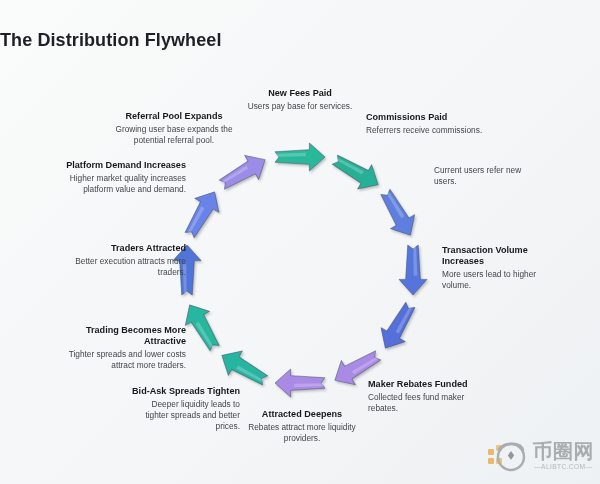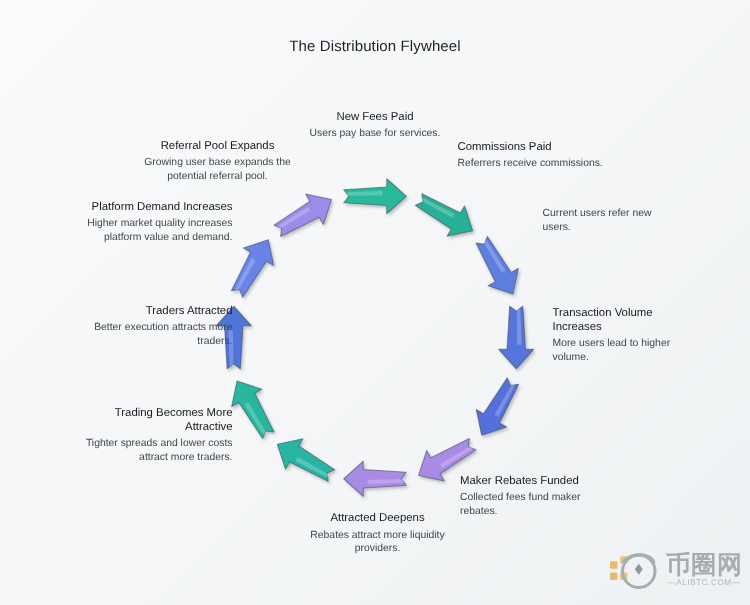--- a/index.html
+++ b/index.html
@@ -20,23 +20,22 @@
     background: linear-gradient(135deg, #fafbfb 0%, #f4f6f7 55%, #eef1f3 100%);
     box-sizing: border-box;
   }
 
   
   #title {
     position: absolute;
     left: 0;
     top: 30px;
     width: 600px;
-    text-align: center;
-    font-size: 12px;
-    font-weight: normal;
+    font-size: 18px;
+    font-weight: bold;
     color: #1d2125;
     letter-spacing: 0.1px;
   }
 
   
   #ring {
     position: absolute;
     left: 150px;
     top: 120px;
     width: 300px;
@@ -51,21 +50,21 @@
 
   
   .node {
     position: absolute;
     font-size: 8.3px;
     line-height: 1.34;
     color: #41464c;
   }
   .node .nt {
     font-size: 9.1px;
-    font-weight: normal;
+    font-weight: bold;
     color: #16191d;
     display: block;
     margin-bottom: 1.5px;
     line-height: 1.25;
   }
   .node .nd { display: block; }
   .al-c { text-align: center; }
   .al-l { text-align: left; }
   .al-r { text-align: right; }
 
@@ -196,20 +195,24 @@
   <div class="node al-l" style="left:368px; top:379px; width:104px;">
     <span class="nt">Maker Rebates Funded</span>
     <span class="nd">Collected fees fund maker rebates.</span>
   </div>
 
   <div class="node al-c" style="left:240px; top:409px; width:124px;">
     <span class="nt">Attracted Deepens</span>
     <span class="nd">Rebates attract more liquidity providers.</span>
   </div>
 
+  <div class="node al-r" style="left:128px; top:386px; width:112px;">
+    <span class="nt">Bid-Ask Spreads Tighten</span>
+    <span class="nd">Deeper liquidity leads to tighter spreads and better prices.</span>
+  </div>
 
   <div class="node al-r" style="left:56px; top:325px; width:130px;">
     <span class="nt">Trading Becomes More Attractive</span>
     <span class="nd">Tighter spreads and lower costs attract more traders.</span>
   </div>
 
   <div class="node al-r" style="left:60px; top:243px; width:126px;">
     <span class="nt">Traders Attracted</span>
     <span class="nd">Better execution attracts more traders.</span>
   </div>

